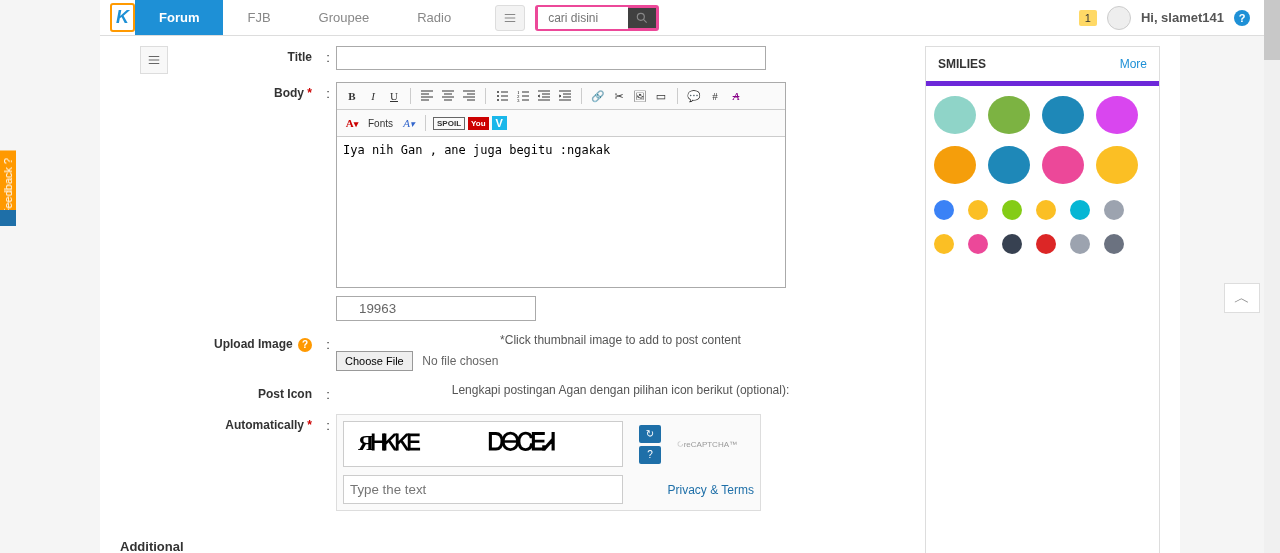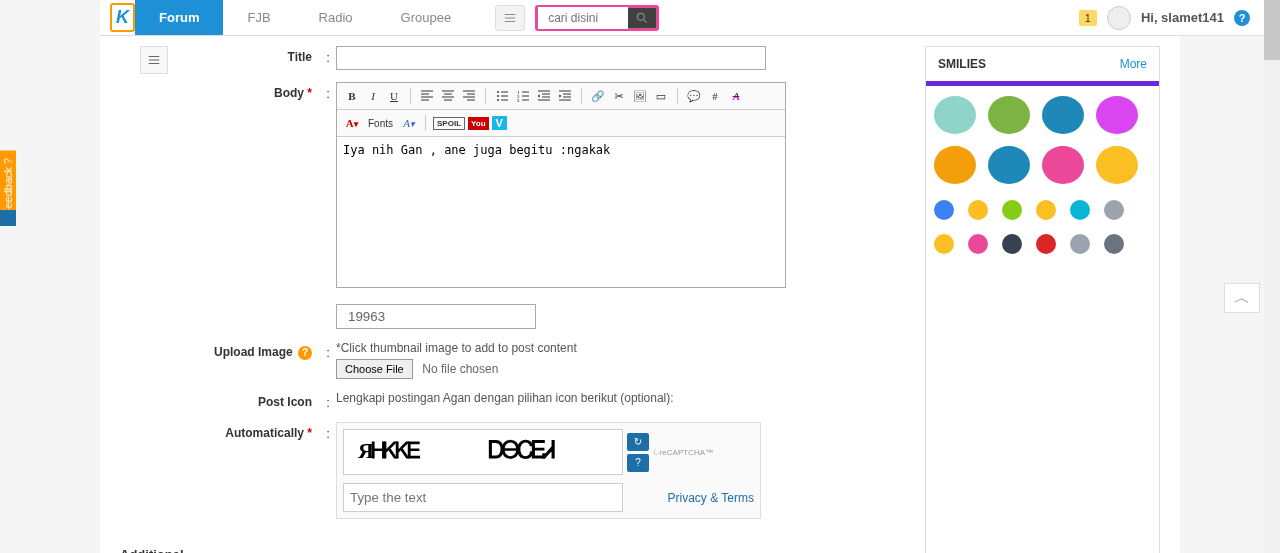--- a/index.html
+++ b/index.html
@@ -38,28 +38,28 @@
 .tb-btn { width: 18px; height: 18px; display: flex; align-items: center; justify-content: center; cursor: pointer; font-size: 11px; font-family: 'Times New Roman', serif; }
 .tb-sep { width: 1px; height: 16px; background: #ccc; margin: 0 4px; }
 .tb-b { font-weight: bold; }
 .tb-i { font-style: italic; }
 .tb-u { text-decoration: underline; }
 .fonts-lbl { font-size: 10px; padding: 0 4px; }
 .spoil-btn { border: 1px solid #666; font-size: 8px; padding: 1px 3px; font-weight: bold; }
 .yt-btn { background: #c00; color: #fff; font-size: 8px; padding: 2px 3px; font-weight: bold; }
 .vimeo-btn { background: #1ab7ea; color: #fff; font-weight: bold; padding: 1px 4px; font-size: 11px; }
 .editor-area { width: 100%; height: 150px; border: none; padding: 6px; resize: none; outline: none; font-size: 12px; display: block; }
-.counter-input { width: 200px; border: 1px solid #aaa; padding: 4px 11px; margin-top: 16px; color: #666; }
-
-.hint-text { color: #555; font-size: 12px; }
+.counter-input { width: 200px; border: 1px solid #aaa; padding: 4px 22px; margin-top: 8px; color: #666; }
+
+.hint-text { color: #555; font-size: 12px; text-align: center; }
 .file-btn { border: 1px solid #999; background: #efefef; padding: 3px 8px; font-size: 11px; cursor: pointer; margin-top: 4px; }
 .file-status { color: #666; margin-left: 6px; font-size: 12px; }
 
 .captcha-box { border: 1px solid #ddd; width: 425px; padding: 6px; background: #fafafa; }
-.captcha-top { display: flex; align-items: center; gap: 4px; }
+.captcha-top { display: flex; align-items: center; gap: 16px; }
 .captcha-img { width: 280px; height: 46px; border: 1px solid #ccc; background: #fff; display: flex; align-items: center; justify-content: center; gap: 10px; }
 .captcha-ctrls { display: flex; flex-direction: column; gap: 3px; }
 .captcha-ctrl-btn { width: 22px; height: 18px; background: #1e6fa8; color: #fff; border-radius: 2px; display: flex; align-items: center; justify-content: center; font-size: 10px; cursor: pointer; }
 .recaptcha-logo { width: 60px; height: 40px; display: flex; align-items: center; justify-content: center; color: #999; font-size: 8px; }
 .captcha-bottom { display: flex; align-items: center; margin-top: 8px; }
 .captcha-input { width: 280px; border: 1px solid #ccc; padding: 6px; color: #999; }
 .captcha-links { margin-left: auto; color: #1e6fa8; font-size: 12px; }
 
 .section-header { font-weight: bold; color: #333; padding: 6px 0; margin-top: 22px; }
 .checkbox-row { display: flex; align-items: center; gap: 6px; }
@@ -88,22 +88,22 @@
 
 <div class="scrollbar">
     <div class="scrollbar-thumb"></div>
   </div>
 
 <div class="topbar">
   <div class="logo-box"><span class="logo">K</span></div>
   <div class="nav">
     <div class="nav-item active">Forum</div>
     <div class="nav-item">FJB</div>
+    <div class="nav-item">Groupee</div>
     <div class="nav-item">Radio</div>
-    <div class="nav-item">Groupee</div>
   </div>
   <div class="menu-btn">
     <svg class="icon" viewBox="0 0 24 24">
         <path d="M3 6h18M3 12h18M3 18h18" stroke="#888" stroke-width="2"></path>
       </svg>
   </div>
   <div class="search-box">
     <input class="search-input" placeholder="cari disini" style="">
     <div class="search-btn">
       <svg class="icon" viewBox="0 0 24 24">

